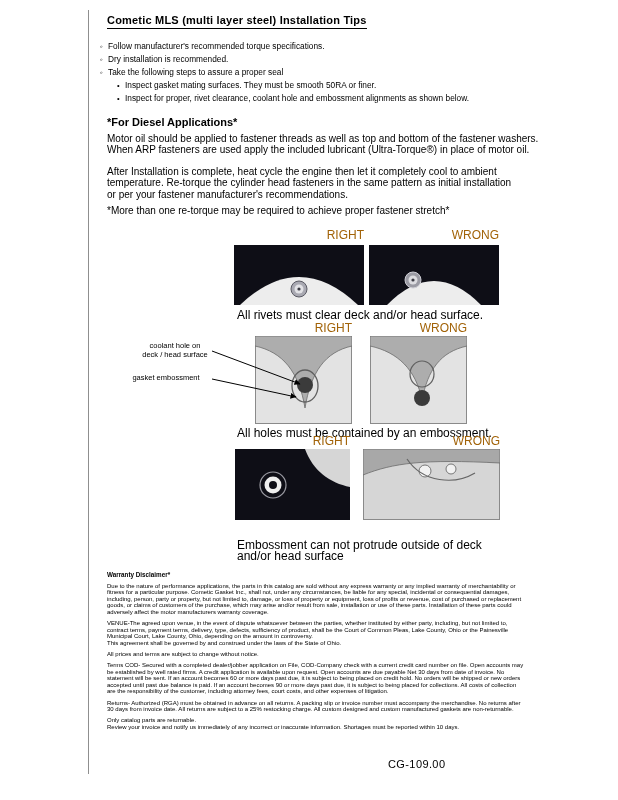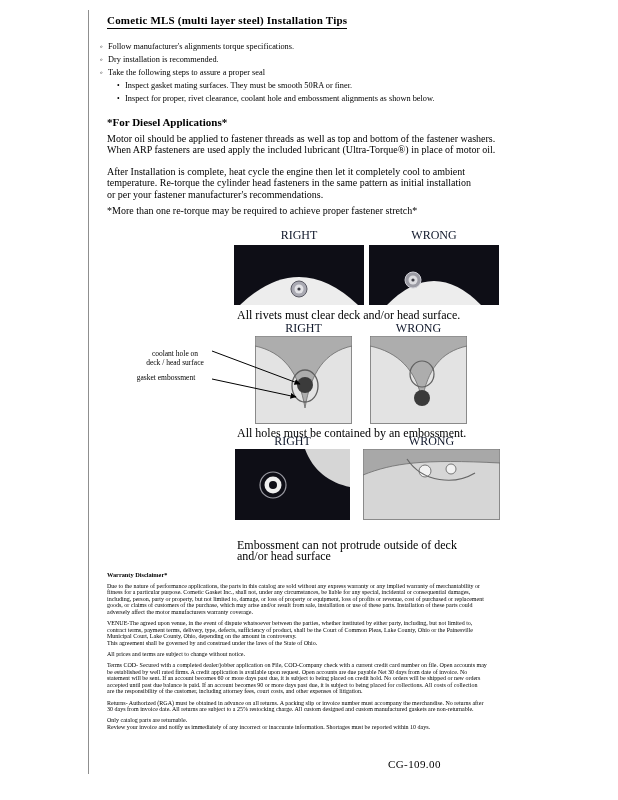--- a/index.html
+++ b/index.html
@@ -1,39 +1,39 @@
 <!DOCTYPE html>
 <html><head>
 <meta charset="utf-8">
 <style>
   * { margin:0; padding:0; box-sizing:border-box; }
   html,body { background:#ffffff; }
   .page {
     position:relative; width:618px; height:800px; background:#ffffff;
-    font-family:Liberation Serif, serif; color:#000; overflow:hidden;
+    font-family:Liberation Sans, sans-serif; color:#000; overflow:hidden;
   }
   .vrule { position:absolute; left:88px; top:10px; width:1px; height:764px; background:#8f8f8f; }
 
   .title {
     position:absolute; left:107px; top:14px; font-size:11px; font-weight:bold;
     letter-spacing:.2px; display:inline-block; border-bottom:1.3px solid #000; padding-bottom:2px;
   }
 
   .tips { position:absolute; left:100px; top:40px; font-size:8.3px; line-height:13px; }
   .tip-row { display:flex; align-items:flex-start; }
   .tip-row .marker { width:8px; flex:0 0 8px; font-size:7.5px; line-height:13px; }
   .tip-row.sub { margin-left:17px; }
 
   .heading { position:absolute; left:107px; top:116px; font-size:11px; font-weight:bold; }
   .para { position:absolute; left:107px; font-size:10px; line-height:11.4px; white-space:pre-line; width:480px; }
   #para1 { top:133px; }
   #para2 { top:166px; }
   #note  { top:205px; }
 
-  .fig-header { position:absolute; font-size:12px; text-align:center; color:#0f172a; }
+  .fig-header { position:absolute; font-size:12px; text-align:right; color:#a16207; }
   .fig-img { position:absolute; display:block; }
   .fig-caption { position:absolute; font-size:12px; line-height:10.5px; white-space:pre-line; }
   .fig-label { position:absolute; font-size:7.5px; line-height:8.8px; white-space:pre-line; text-align:center; }
   .arrows { position:absolute; pointer-events:none; }
 
   .disclaimer { position:absolute; left:107px; top:572px; width:508px; font-size:6px; line-height:6.6px; }
   .disclaimer .dhead { font-size:6.3px; font-weight:bold; margin-bottom:4px; }
   .disclaimer p { white-space:pre-line; margin-bottom:4.5px; }
 
   .footer { position:absolute; left:388px; top:758px; font-size:11px; letter-spacing:.4px; }
@@ -42,21 +42,21 @@
 <body>
 
 <div class="page">
   <div class="vrule"></div>
 
   <div class="title">Cometic MLS (multi layer steel) Installation Tips</div>
 
   <div class="tips">
     <div class="tip-row">
       <span class="marker">◦</span>
-      <span>Follow manufacturer's alignments torque specifications.</span>
+      <span>Follow manufacturer's recommended torque specifications.</span>
     </div>
     <div class="tip-row">
       <span class="marker">◦</span>
       <span>Dry installation is recommended.</span>
     </div>
     <div class="tip-row">
       <span class="marker">◦</span>
       <span>Take the following steps to assure a proper seal</span>
     </div>
     <div class="tip-row sub">
@@ -92,21 +92,21 @@
     <path d="M18,60 Q65,12 112,60 Z" fill="#ededed"></path>
     <circle cx="44" cy="35" r="8" fill="#9b9ba4" stroke="#cfcfd6" stroke-width="1"></circle>
     <circle cx="44" cy="35" r="4.5" fill="#dcdce0"></circle>
     <circle cx="44" cy="35" r="1.6" fill="#3a3a42"></circle>
   </svg>
   <div class="fig-caption" style="left:237px; top:310px;">All rivets must clear deck and/or head surface.</div>
 
   <div class="fig-header" style="left:255px; top:321px; width:97px;">RIGHT</div>
   <div class="fig-header" style="left:370px; top:321px; width:97px;">WRONG</div>
 
-  <div class="fig-label" style="left:138px; top:342px; width:74px;margin-top:8px;">coolant hole on
+  <div class="fig-label" style="left:138px; top:342px; width:74px;">coolant hole on
 deck / head surface</div>
   <div class="fig-label" style="left:120px; top:374px; width:92px;">gasket embossment</div>
 
   <svg class="fig-img" style="left:255px; top:336px;" width="97" height="88" viewBox="0 0 97 88">
     <rect x="0.5" y="0.5" width="96" height="87" fill="#e3e3e3" stroke="#8a8a8a"></rect>
     <path d="M0,0 H97 V10 C70,16 56,36 50,72 C44,36 28,16 0,10 Z" fill="#adadad" stroke="#6b6b6b" stroke-width="0.8"></path>
     <ellipse cx="50" cy="50" rx="13" ry="16" fill="none" stroke="#5f5f5f" stroke-width="1.3"></ellipse>
     <circle cx="50" cy="49" r="8" fill="#3b3b3b"></circle>
   </svg>
   <svg class="fig-img" style="left:370px; top:336px;" width="97" height="88" viewBox="0 0 97 88">

